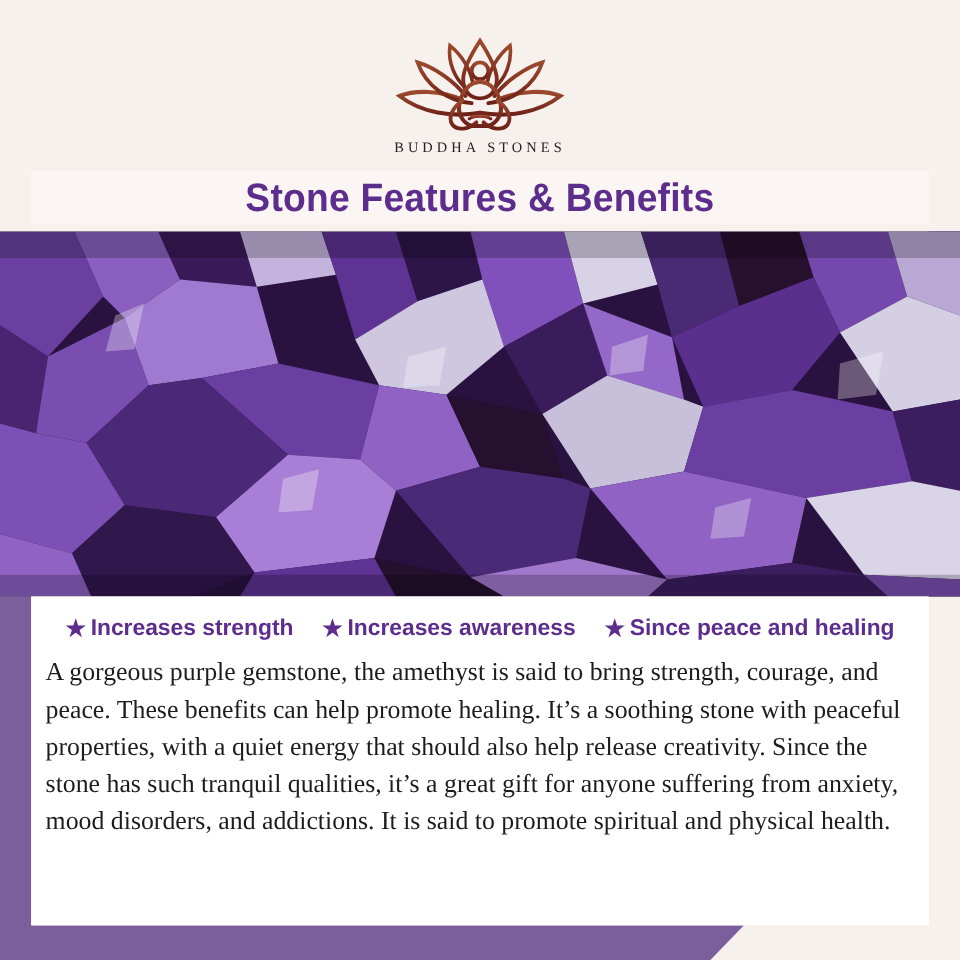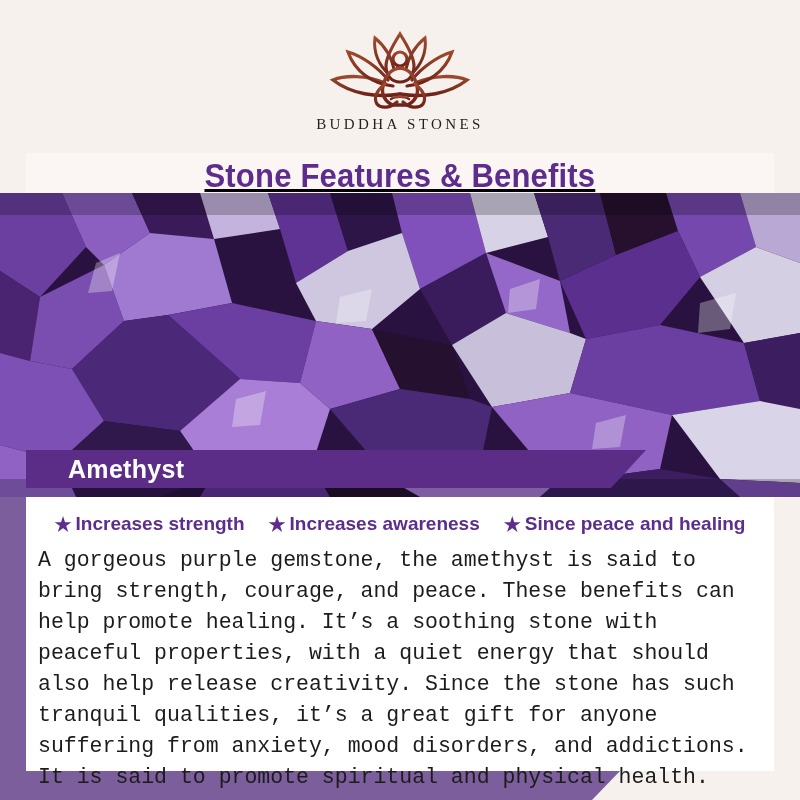--- a/index.html
+++ b/index.html
@@ -37,27 +37,27 @@
   }
   .logo-wrap{
     position:absolute;left:0;top:22px;width:800px;height:100px;
     display:flex;align-items:center;justify-content:center;
   }
   .logo-mark{width:170px;height:88px;display:block;}
   .brand-name{
     position:absolute;left:0;top:116px;width:800px;
     text-align:center;
     font-family:"Liberation Serif", serif;
-    font-size:15px;letter-spacing:3.4px;
+    font-size:12px;letter-spacing:3.4px;
     color:#231f20;font-weight:400;
   }
   .title-band{
-    position:absolute;left:26px;top:153px;width:748px;height:45px;
+    position:absolute;left:26px;top:142px;width:748px;height:45px;
     background:#fbf6f3;
-    display:flex;align-items:center;justify-content:center;text-decoration:underline;
+    display:flex;align-items:center;justify-content:center;
   }
   .title-text{
     font-family:"Liberation Sans Narrow","Liberation Sans", sans-serif;
     font-size:33px;font-weight:bold;color:#5d2d8e;
     letter-spacing:0.2px;
     transform:scaleX(0.94);
   }
 
   
   .photo{
@@ -91,21 +91,21 @@
   }
   .feature{
     display:flex;align-items:center;
     font-family:"Liberation Sans Narrow","Liberation Sans", sans-serif;
     font-size:19px;font-weight:bold;color:#5d2d8e;
     white-space:nowrap;
   }
   .star{font-size:19px;color:#5d2d8e;margin-right:4px;line-height:1;}
   .body-text{
     margin:10px 14px 0 12px;
-    font-family:Liberation Mono, monospace;
+    font-family:Liberation Serif, serif;
     font-size:21.5px;line-height:31px;color:#1c1c1c;
     text-align:left;
   }
 </style>
 </head>
 <body>
 
 <div class="page">
 
   <div class="frame-top"></div>
@@ -210,23 +210,20 @@
         <polygon points="236,206 266,198 260,232 232,234" fill="#ffffff"></polygon>
         <polygon points="596,230 626,222 620,254 592,256" fill="#ffffff"></polygon>
       </g>
       <g opacity="0.22">
         <polygon points="0,0 800,0 800,22 0,22" fill="#000000"></polygon>
         <polygon points="0,286 800,286 800,304 0,304" fill="#000000"></polygon>
       </g>
     </svg>
   </div>
 
-  <div class="name-banner">
-    <span class="name-text">Amethyst</span>
-  </div>
 
   <div class="content">
 
     <div class="features">
       <div class="feature">
         <span class="star">★</span>
         <span>Increases strength</span>
       </div>
       <div class="feature">
         <span class="star">★</span>

